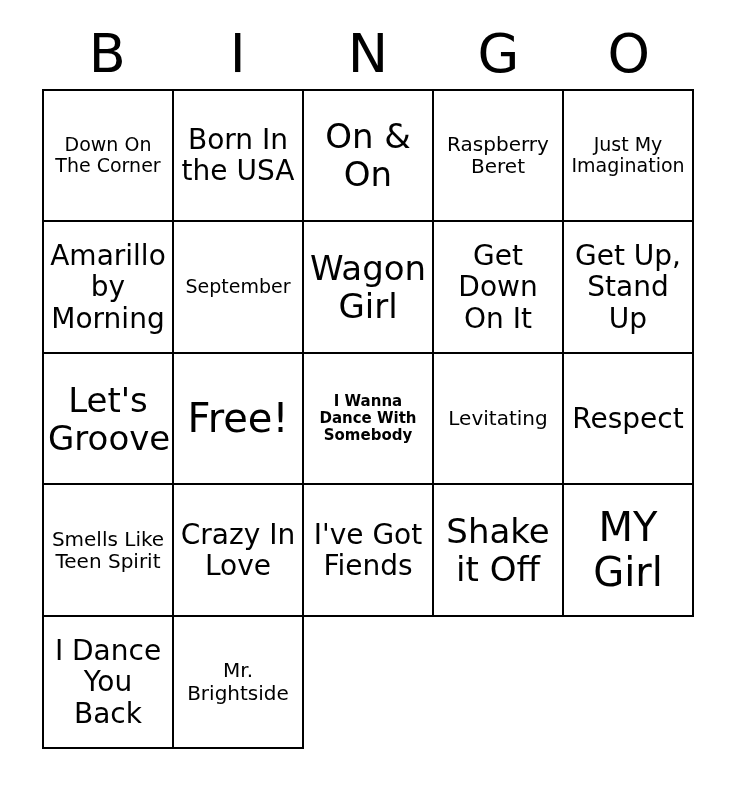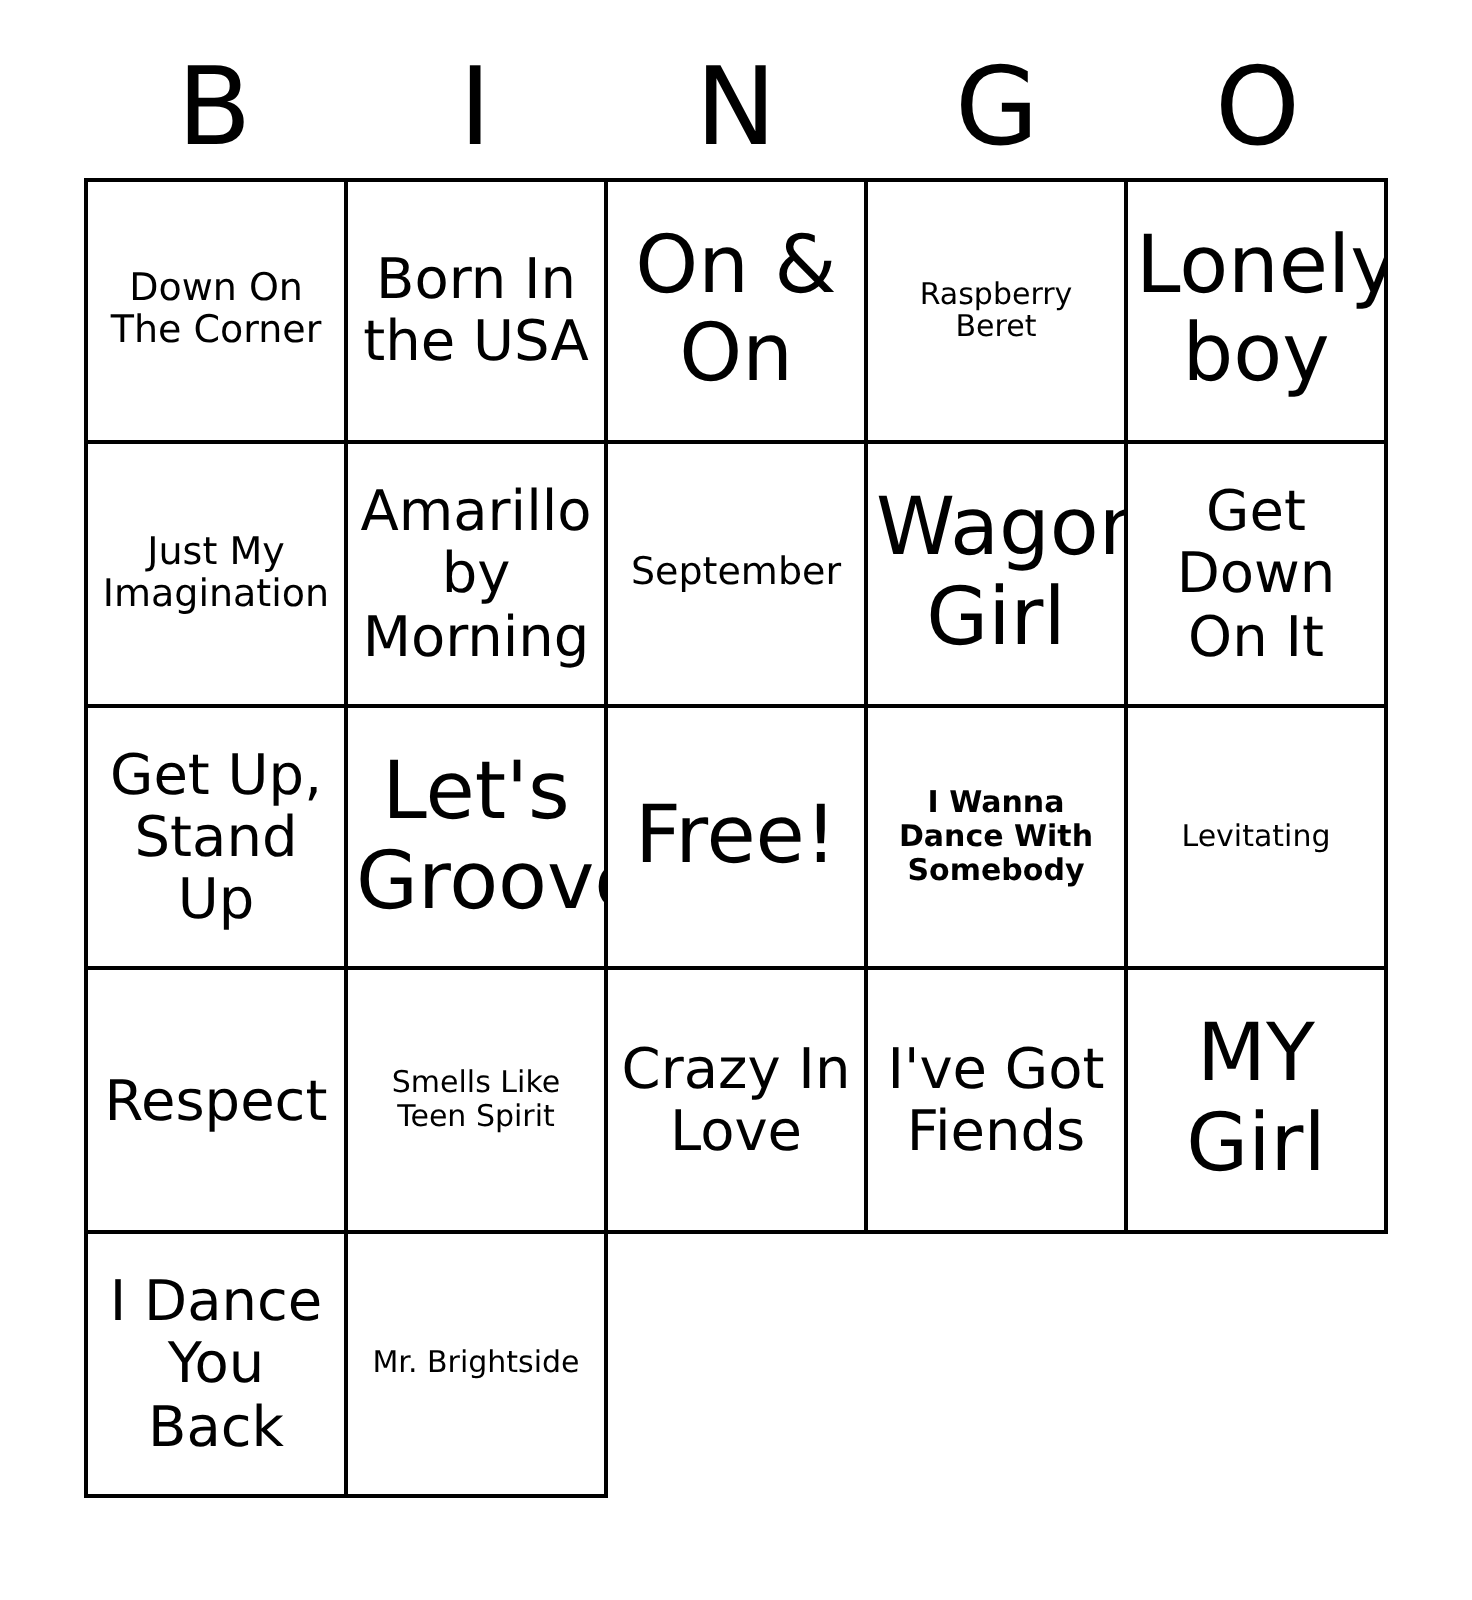--- a/index.html
+++ b/index.html
@@ -60,23 +60,23 @@
   }
   .cell span {
     display: block;
     width: 100%;
     line-height: 1.12;
     font-family: "DejaVu Sans", sans-serif;
   }
   
   .fs-xs span { font-size: 15px; font-weight: bold; }
   .fs-s  span { font-size: 19px; }
-  .fs-m  span { font-size: 15px; }
+  .fs-m  span { font-size: 20px; }
   .fs-l  span { font-size: 28px; }
-  .fs-xl span { font-size: 40px; }
+  .fs-xl span { font-size: 34px; }
   .fs-xxl span { font-size: 40px; text-align: center; }
 </style>
 </head>
 <body>
 
 <div class="card">
 
   <div class="header">
     <div class="header-letter">B</div>
     <div class="header-letter">I</div>
@@ -90,23 +90,20 @@
         <span>Down On The Corner</span>
       </div>
       <div class="cell fs-l">
         <span>Born In the USA</span>
       </div>
       <div class="cell fs-xl">
         <span>On &amp; On</span>
       </div>
       <div class="cell fs-m">
         <span>Raspberry Beret</span>
-      </div>
-      <div class="cell fs-xl">
-        <span>Lonely boy</span>
       </div>
       <div class="cell fs-s">
         <span>Just My Imagination</span>
       </div>
       <div class="cell fs-l">
         <span>Amarillo by Morning</span>
       </div>
       <div class="cell fs-s">
         <span>September</span>
       </div>
@@ -136,20 +133,23 @@
       </div>
       <div class="cell fs-m">
         <span>Smells Like Teen Spirit</span>
       </div>
       <div class="cell fs-l">
         <span>Crazy In Love</span>
       </div>
       <div class="cell fs-l">
         <span>I've Got Fiends</span>
       </div>
+      <div class="cell fs-xl">
+        <span>Shake it Off</span>
+      </div>
       <div class="cell fs-xxl">
         <span>MY Girl</span>
       </div>
       <div class="cell fs-l">
         <span>I Dance You Back</span>
       </div>
       <div class="cell fs-m">
         <span>Mr. Brightside</span>
       </div>
     </div>

